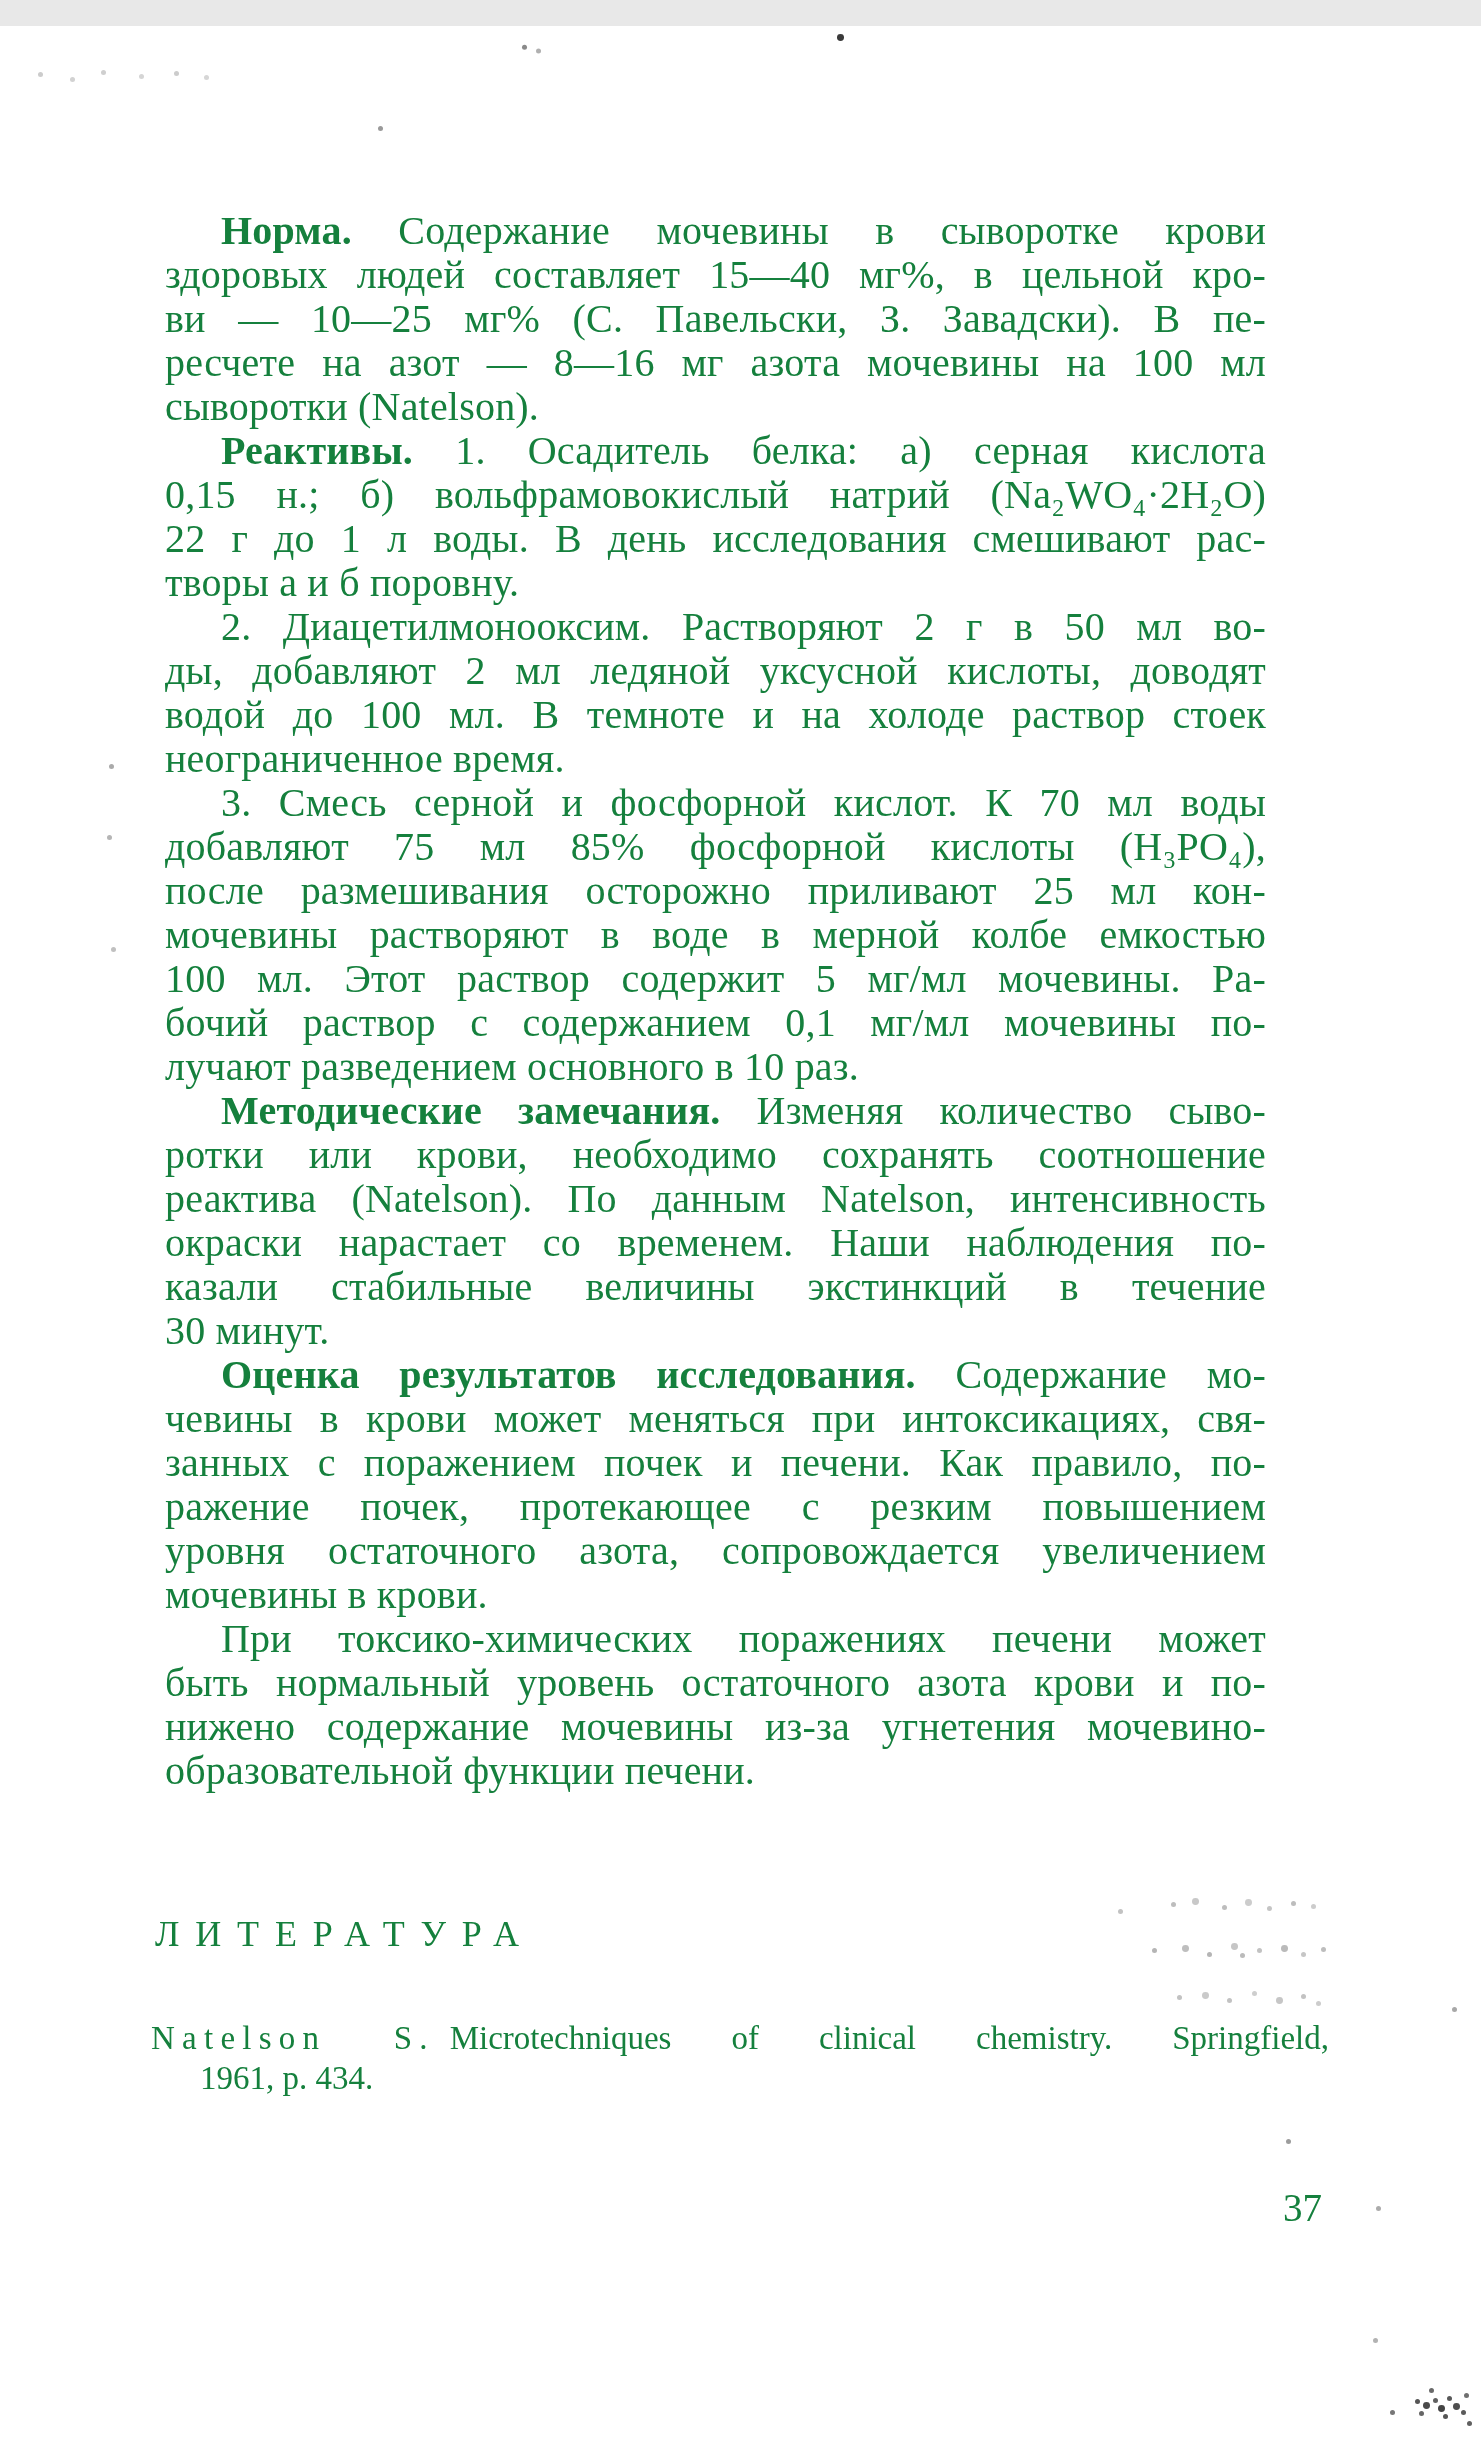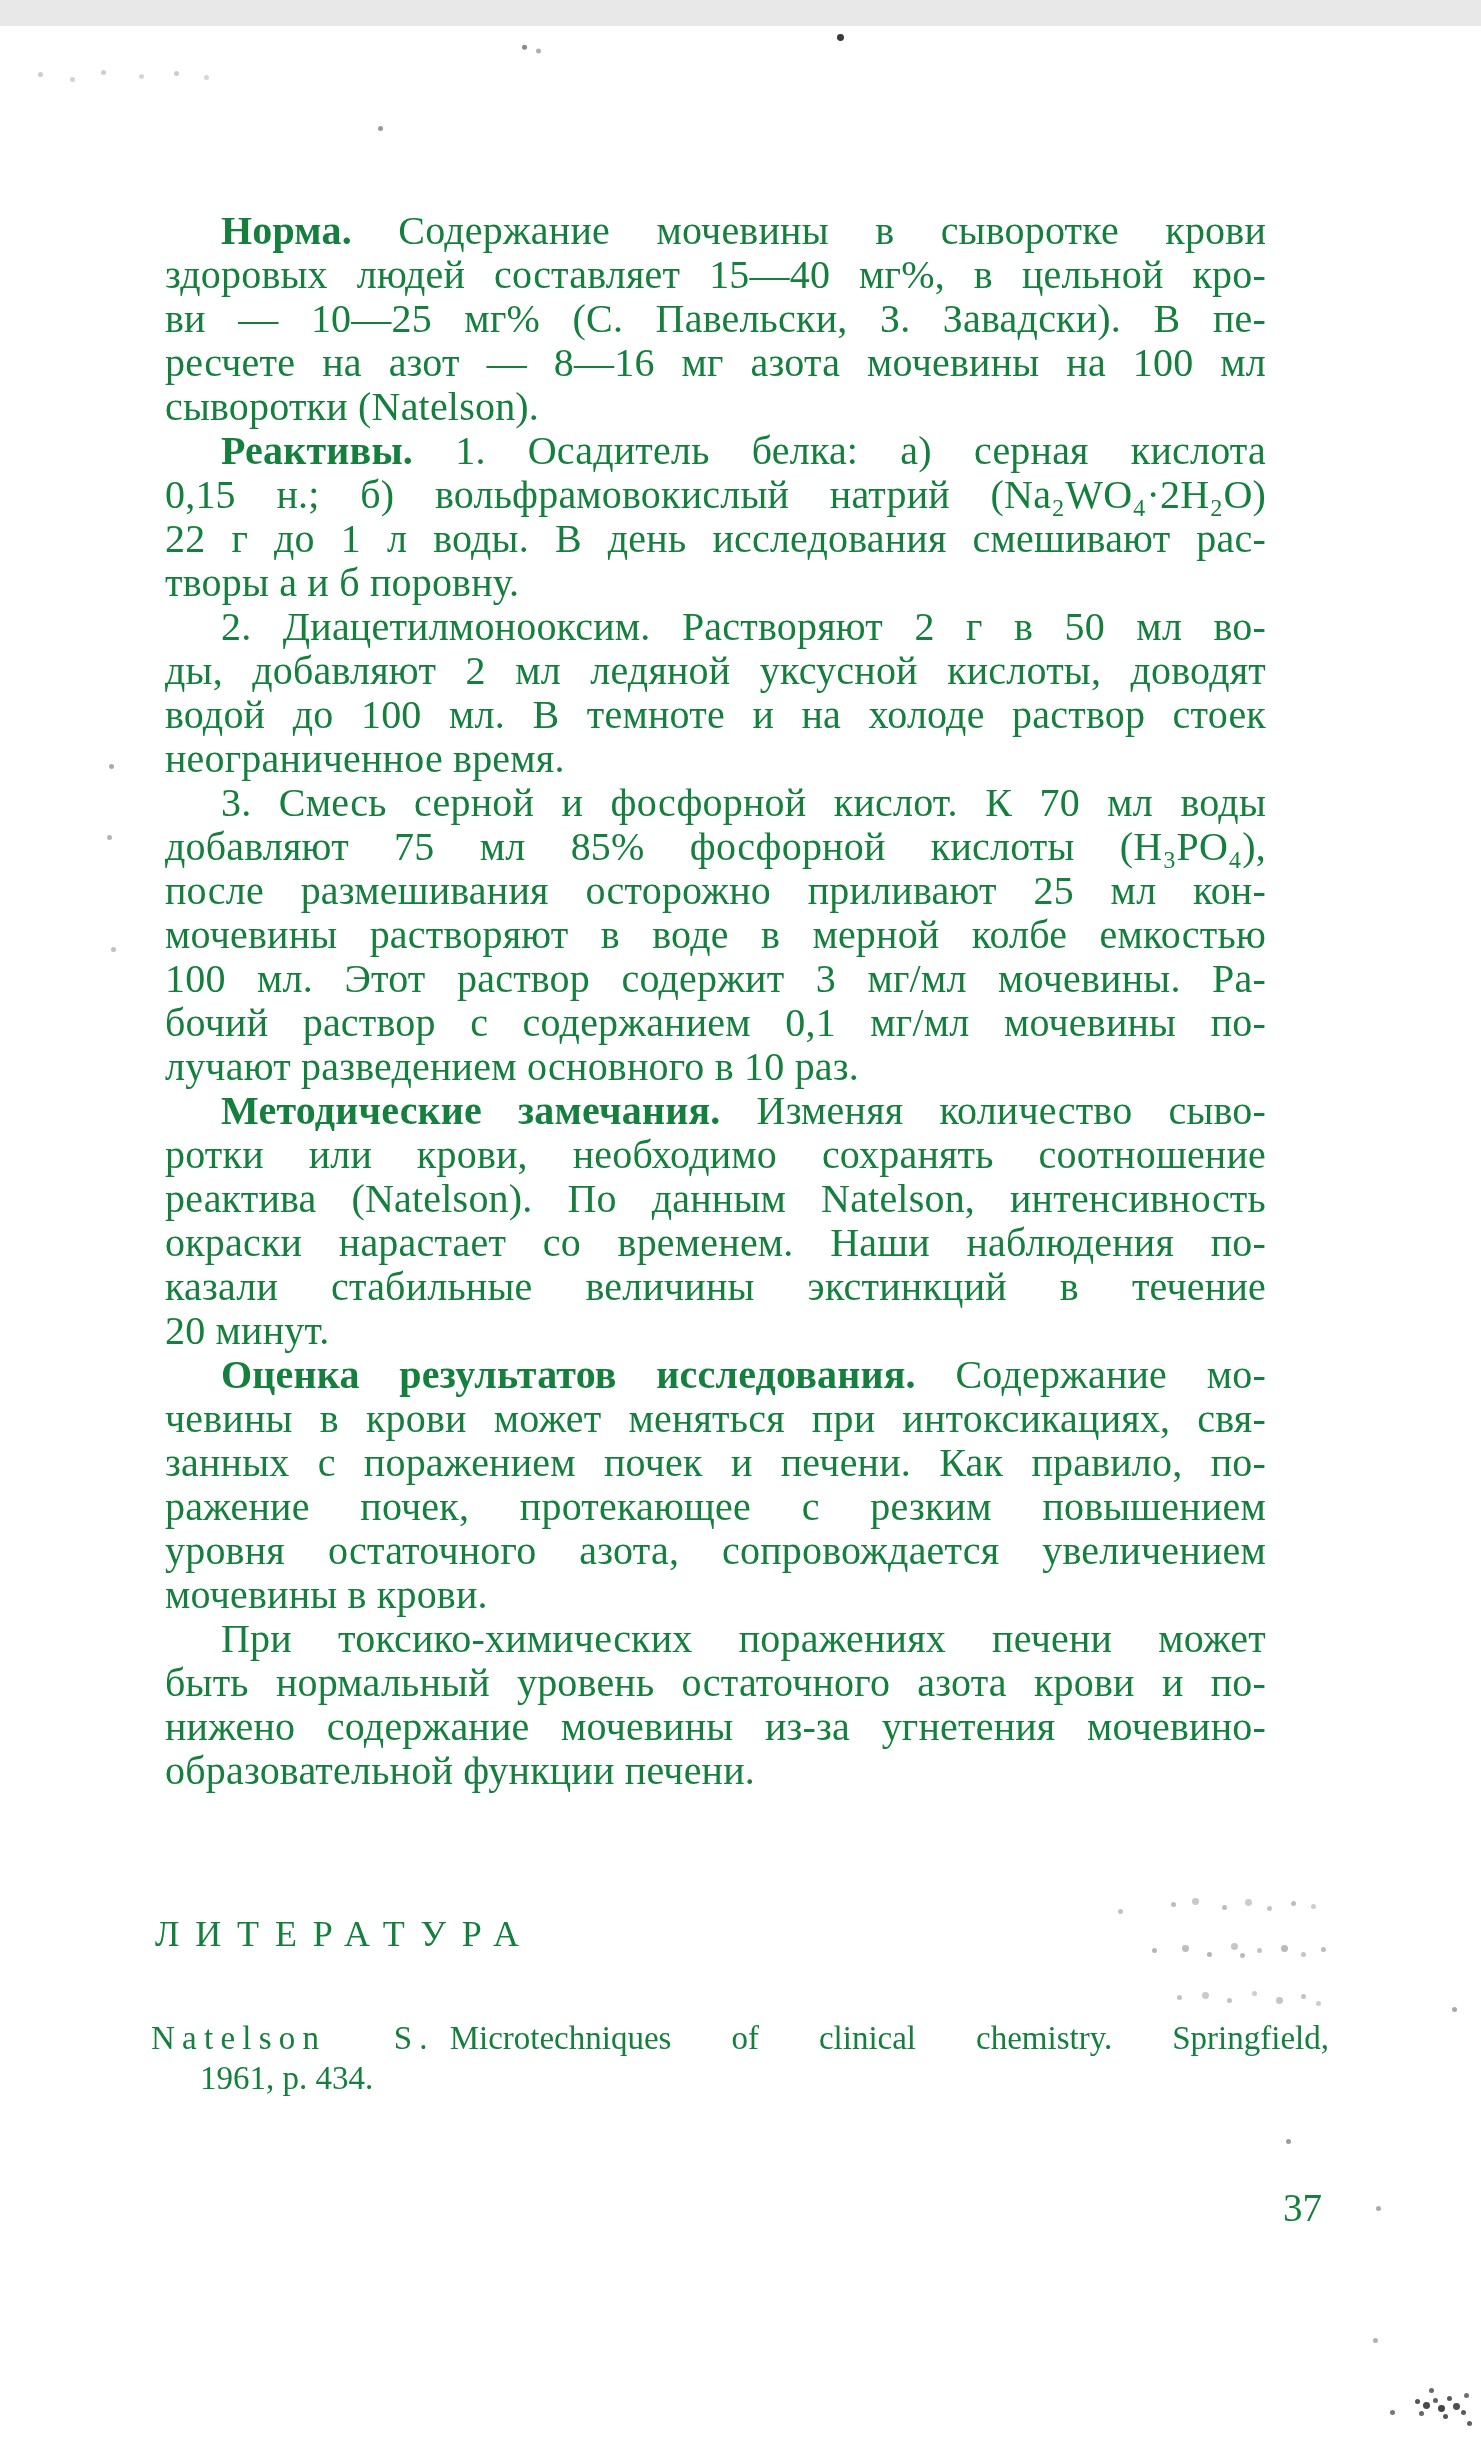--- a/index.html
+++ b/index.html
@@ -100,29 +100,29 @@
       <div class="line just">22 г до 1 л воды. В день исследования смешивают рас-</div>
       <div class="line">творы а и б поровну.</div>
       <div class="line first just">2. Диацетилмонооксим. Растворяют 2 г в 50 мл во-</div>
       <div class="line just">ды, добавляют 2 мл ледяной уксусной кислоты, доводят</div>
       <div class="line just">водой до 100 мл. В темноте и на холоде раствор стоек</div>
       <div class="line">неограниченное время.</div>
       <div class="line first just">3. Смесь серной и фосфорной кислот. К 70 мл воды</div>
       <div class="line just">добавляют 75 мл 85% фосфорной кислоты (H₃PO₄),</div>
       <div class="line just">после размешивания осторожно приливают 25 мл кон-</div>
       <div class="line just">мочевины растворяют в воде в мерной колбе емкостью</div>
-      <div class="line just">100 мл. Этот раствор содержит 3 мг/мл мочевины. Ра-</div>
+      <div class="line just">100 мл. Этот раствор содержит 5 мг/мл мочевины. Ра-</div>
       <div class="line just">бочий раствор с содержанием 0,1 мг/мл мочевины по-</div>
       <div class="line">лучают разведением основного в 10 раз.</div>
       <div class="line first just"><b>Методические замечания.</b> Изменяя количество сыво-</div>
       <div class="line just">ротки или крови, необходимо сохранять соотношение</div>
       <div class="line just">реактива (Natelson). По данным Natelson, интенсивность</div>
       <div class="line just">окраски нарастает со временем. Наши наблюдения по-</div>
       <div class="line just">казали стабильные величины экстинкций в течение</div>
-      <div class="line">20 минут.</div>
+      <div class="line">30 минут.</div>
       <div class="line first just"><b>Оценка результатов исследования.</b> Содержание мо-</div>
       <div class="line just">чевины в крови может меняться при интоксикациях, свя-</div>
       <div class="line just">занных с поражением почек и печени. Как правило, по-</div>
       <div class="line just">ражение почек, протекающее с резким повышением</div>
       <div class="line just">уровня остаточного азота, сопровождается увеличением</div>
       <div class="line">мочевины в крови.</div>
       <div class="line first just">При токсико-химических поражениях печени может</div>
       <div class="line just">быть нормальный уровень остаточного азота крови и по-</div>
       <div class="line just">нижено содержание мочевины из-за угнетения мочевино-</div>
       <div class="line">образовательной функции печени.</div>

